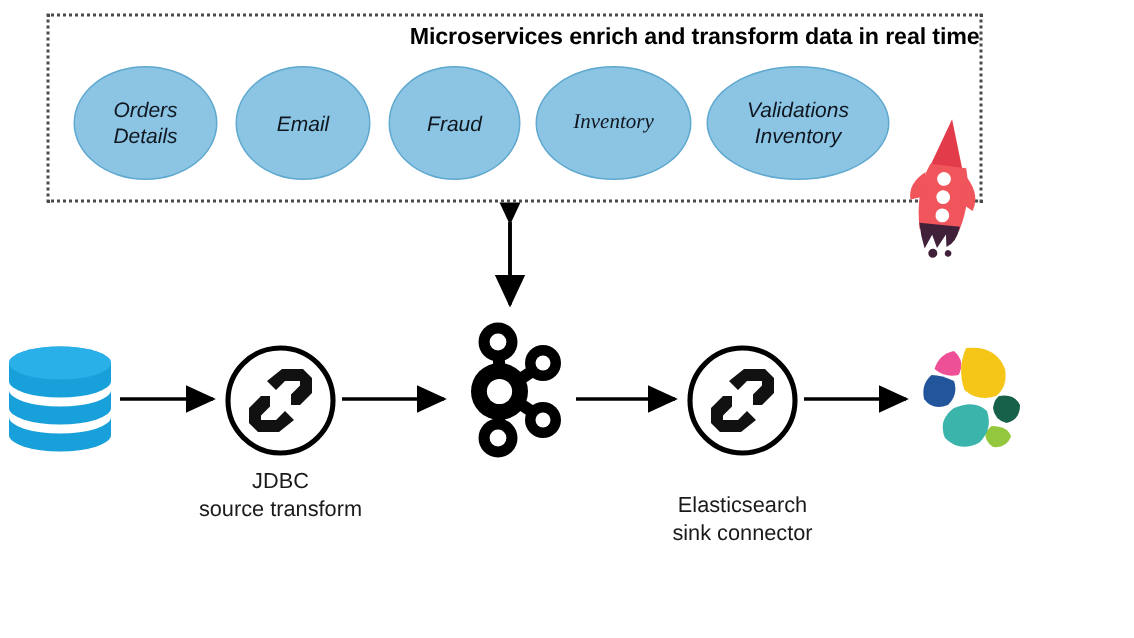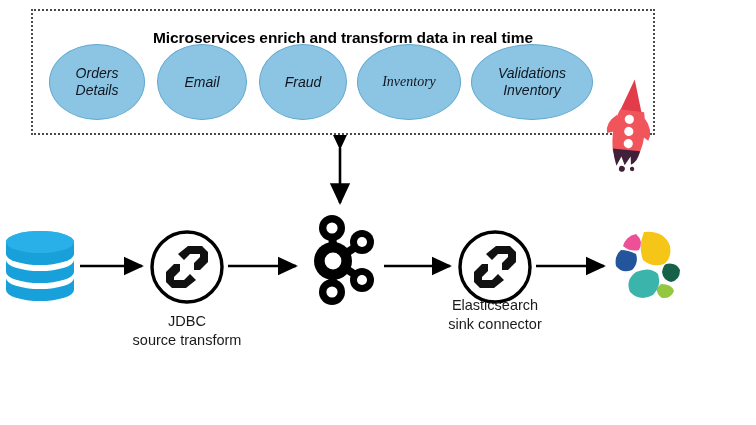--- a/index.html
+++ b/index.html
@@ -28,22 +28,22 @@
     width: 624px;
     height: 126px;
     border: 2px dotted #4a4a4a;
     background: #ffffff;
     box-sizing: border-box;
   }
   .ms-title {
     position: absolute;
     left: 0;
     right: 0;
-    top: 18px;
-    text-align: center;
+    top: 5px;
+    text-align: right;
     font-size: 15.5px;
     font-weight: bold;
     color: #000000;
     letter-spacing: -0.1px;
   }
   .ms-row {
     position: absolute;
     left: 0;
     top: 33px;
     width: 100%;
@@ -86,21 +86,21 @@
 
   .caption {
     position: absolute;
     text-align: center;
     font-size: 14.5px;
     color: #1a1a1a;
     line-height: 1.32;
     white-space: pre-line;
   }
   .cap-1 { left: 97px;  top: 312px; width: 180px; }
-  .cap-2 { left: 405px; top: 296px; width: 180px; }
+  .cap-2 { left: 405px; top: 328px; width: 180px; }
 </style>
 </head>
 <body>
 
 <svg id="canvas" viewBox="0 0 756 425" xmlns="http://www.w3.org/2000/svg">
   <defs>
     <marker id="ah" markerWidth="9" markerHeight="9" refX="7.6" refY="4.5" orient="auto" markerUnits="strokeWidth">
       <path d="M0,0.6 L8.4,4.5 L0,8.4 Z" fill="#000000"></path>
     </marker>
     <marker id="ah-up" markerWidth="9" markerHeight="9" refX="7.6" refY="4.5" orient="auto" markerUnits="strokeWidth">

